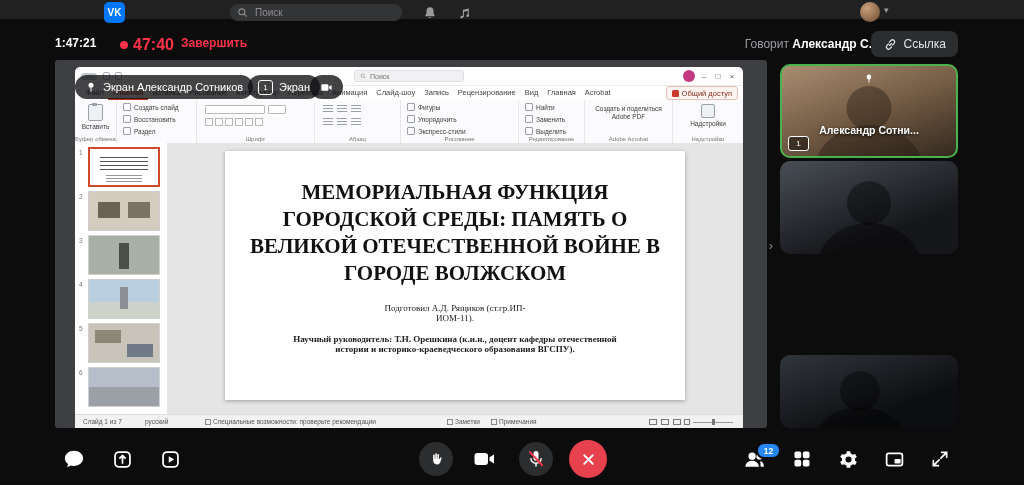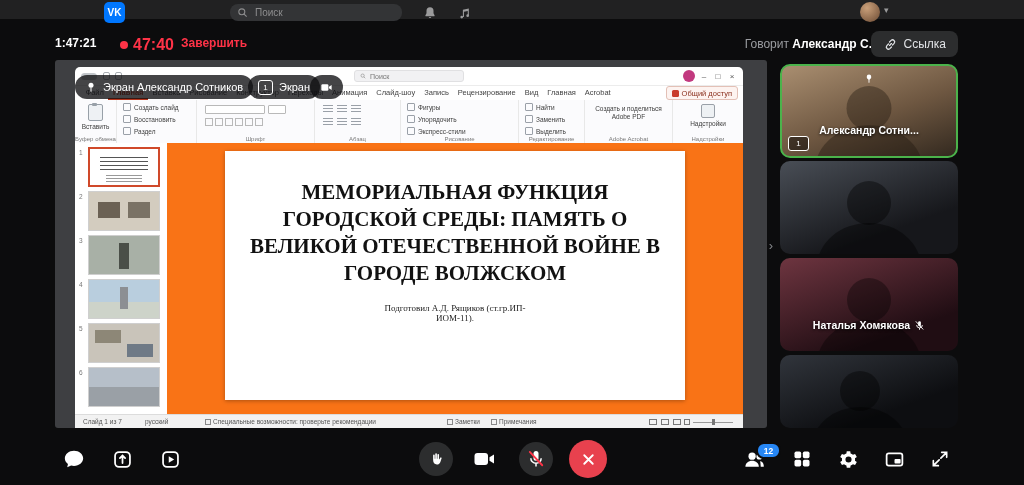--- a/index.html
+++ b/index.html
@@ -82,21 +82,21 @@
   .tb1{background:#fff;}
   .tb2{background:#d3ccbf;background-image:linear-gradient(#6b6154,#6b6154),linear-gradient(#7a7265,#7a7265);
        background-size:22px 16px,22px 16px;background-position:9px 10px,39px 10px;background-repeat:no-repeat;}
   .tb3{background:#a8b0a6;background-image:linear-gradient(#4a4f48,#4a4f48);background-size:10px 26px;background-position:30px 7px;background-repeat:no-repeat;}
   .tb4{background:linear-gradient(#b9cede 58%,#cdd3c9 58%);position:relative;}
   .tb4:after{content:"";position:absolute;left:31px;top:7px;width:8px;height:22px;background:#8c8f93;}
   .tb5{background:#c9c4ba;background-image:linear-gradient(#8d8777,#8d8777),linear-gradient(#6f7a86,#6f7a86);
        background-size:26px 13px,26px 13px;background-position:6px 6px,38px 20px;background-repeat:no-repeat;}
   .tb6{background:linear-gradient(#b6bfc9 50%,#9aa0a6 50%);}
 
-  .ppt-canvas{position:absolute;left:92px;right:0;top:0;bottom:0;background:#f97316;}
+  .ppt-canvas{position:absolute;left:92px;right:0;top:0;bottom:0;background:#e5e5e5;}
   .slide{position:absolute;left:58px;top:8px;width:460px;height:249px;background:#fff;box-shadow:0 1px 4px rgba(0,0,0,.3);}
   .slide-title{margin:28px auto 0;width:412px;text-align:center;font-family:"Liberation Serif",serif;
                font-size:21px;line-height:1.28;font-weight:700;color:#111;}
   .slide-author{margin:16px auto 0;width:175px;text-align:center;font-family:"Liberation Serif",serif;font-size:9px;color:#222;}
   .slide-supervisor{margin:11px auto 0;width:345px;text-align:center;font-family:"Liberation Serif",serif;font-size:9px;font-weight:700;color:#222;}
 
   .ppt-status{position:absolute;left:0;right:0;bottom:0;height:13px;background:#f2f2f2;border-top:1px solid #dcdcdc;
               font-size:6.5px;color:#555;}
   .st{position:absolute;top:3px;white-space:nowrap;}
   .sticon{display:inline-block;width:6px;height:6px;border:1px solid #888;margin-right:2px;vertical-align:-1px;box-sizing:border-box;}
@@ -344,20 +344,21 @@
           </div>
           <div class="trow" style="top:224px">
             <span class="tnum">6</span>
             <div class="tbox tb6"></div>
           </div>
         </div>
         <div class="ppt-canvas">
           <div class="slide">
             <div class="slide-title">МЕМОРИАЛЬНАЯ ФУНКЦИЯ ГОРОДСКОЙ СРЕДЫ: ПАМЯТЬ О ВЕЛИКОЙ ОТЕЧЕСТВЕННОЙ ВОЙНЕ В ГОРОДЕ ВОЛЖСКОМ</div>
             <div class="slide-author">Подготовил А.Д. Рящиков (ст.гр.ИП-ИОМ-11).</div>
+            <div class="slide-supervisor">Научный руководитель: Т.Н. Орешкина (к.и.н., доцент кафедры отечественной истории и историко-краеведческого образования ВГСПУ).</div>
           </div>
         </div>
       </div>
 
       <div class="ppt-status">
         <span class="st" style="left:8px">Слайд 1 из 7</span>
         <span class="st" style="left:70px">русский</span>
         <span class="st" style="left:130px"><span class="sticon"></span><span>Специальные возможности: проверьте рекомендации</span></span>
         <span class="st" style="left:372px"><span class="sticon"></span><span>Заметки</span></span>
         <span class="st" style="left:416px"><span class="sticon"></span><span>Примечания</span></span>
@@ -411,35 +412,20 @@
       </div>
   </div>
 
   <div class="tile tile2">
     <svg class="sil" viewBox="0 0 178 93" preserveAspectRatio="none">
         <circle cx="89" cy="42" r="22" fill="rgba(0,0,0,.4)"></circle>
         <ellipse cx="89" cy="106" rx="52" ry="44" fill="rgba(0,0,0,.4)"></ellipse>
       </svg>
   </div>
 
-  <div class="tile tile3">
-    <svg class="sil" viewBox="0 0 178 93" preserveAspectRatio="none">
-        <circle cx="89" cy="42" r="22" fill="rgba(0,0,0,.35)"></circle>
-        <ellipse cx="89" cy="106" rx="52" ry="44" fill="rgba(0,0,0,.35)"></ellipse>
-      </svg>
-    <div class="tile-label">
-      <span>Наталья Хомякова</span>
-      <svg width="11" height="11" viewBox="0 0 24 24">
-          <rect x="9" y="2.5" width="6" height="11.5" rx="3" fill="#fff"></rect>
-          <path d="M5.8 11a6.2 6.2 0 0 0 12.4 0" stroke="#fff" stroke-width="2" fill="none"></path>
-          <path d="M12 17.4v4" stroke="#fff" stroke-width="2"></path>
-          <path d="M4.5 3.5l15 16.5" stroke="#fff" stroke-width="2" stroke-linecap="round"></path>
-        </svg>
-    </div>
-  </div>
 
   <div class="tile tile4">
     <svg class="sil" viewBox="0 0 178 73" preserveAspectRatio="none">
         <circle cx="80" cy="36" r="20" fill="rgba(0,0,0,.4)"></circle>
         <ellipse cx="80" cy="92" rx="48" ry="40" fill="rgba(0,0,0,.4)"></ellipse>
       </svg>
   </div>
 
   <div class="tbtn" style="left:62px">
     <svg width="22" height="22" viewBox="0 0 24 24" fill="#fff">

